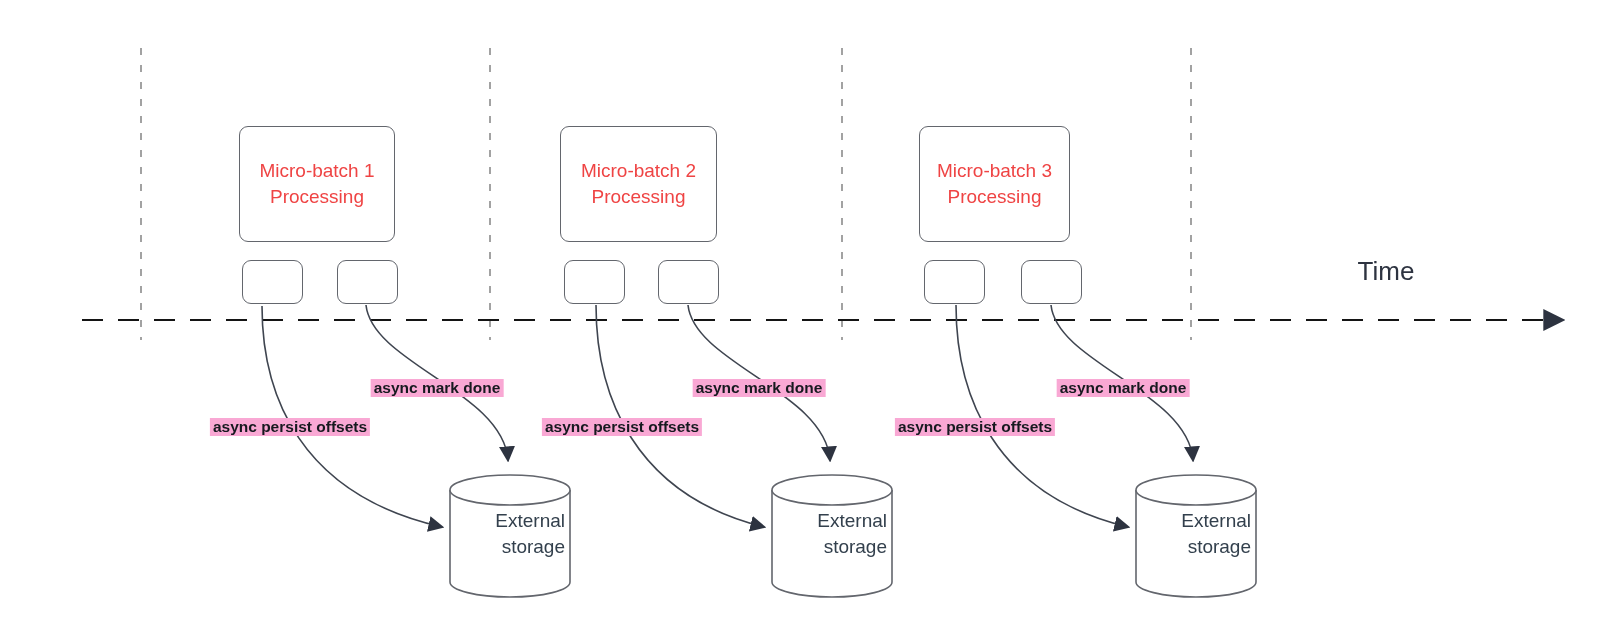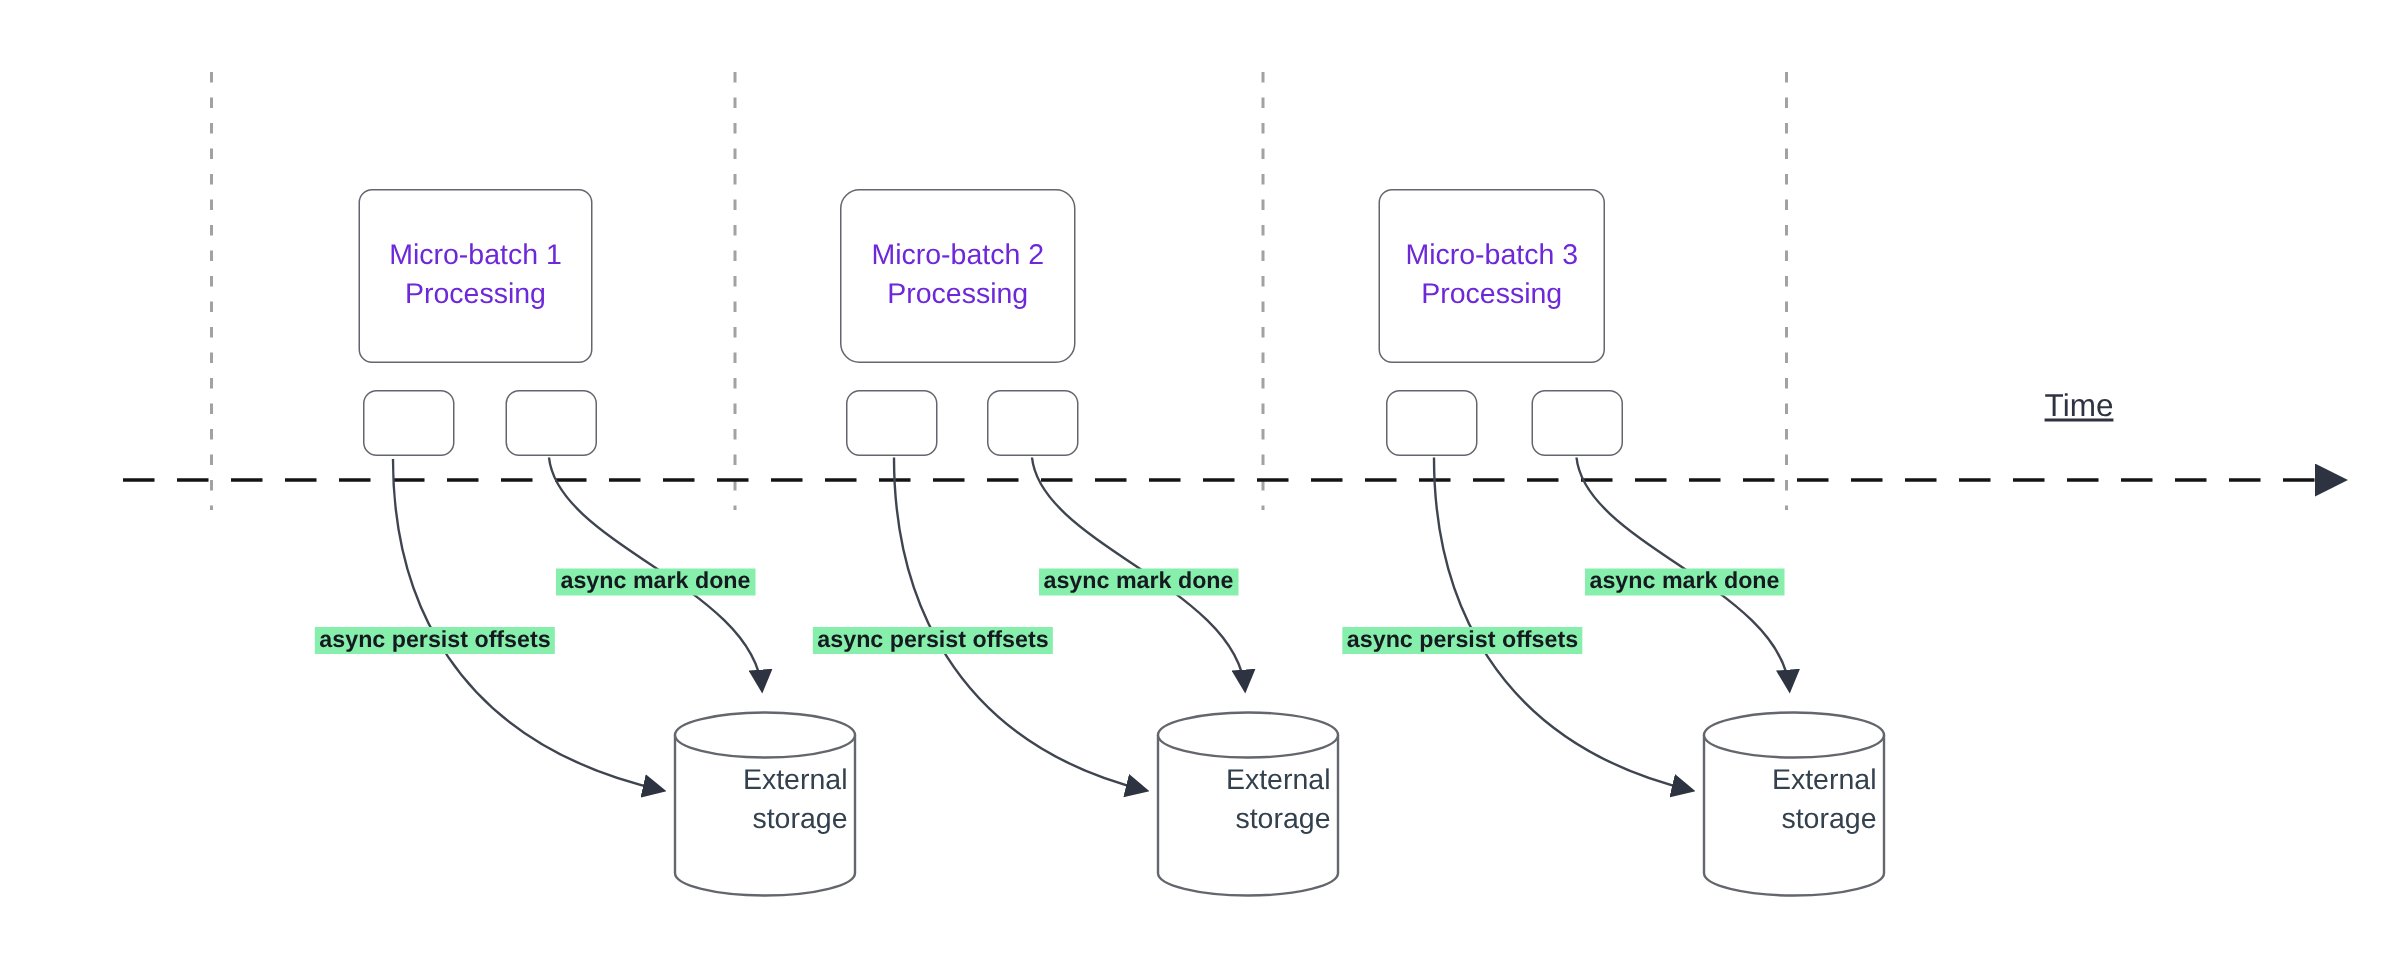--- a/index.html
+++ b/index.html
@@ -11,58 +11,57 @@
     overflow:hidden;
   }
   .canvas svg{position:absolute;left:0;top:0;}
   .process-box{
     position:absolute;
     box-sizing:border-box;
     border:1.5px solid #63666d;
     border-radius:9px;
     background:#ffffff;
     display:flex;align-items:center;justify-content:center;text-align:center;
-    color:#6d28d9;
+    color:#ef4444;
     font-size:19px;line-height:26px;
     white-space:pre-line;
   }
   .mini-box{
     position:absolute;
     box-sizing:border-box;
     width:61px;height:44px;
     border:1.5px solid #63666d;
     border-radius:9px;
     background:#ffffff;
   }
   .edge-label{
     position:absolute;
     transform:translate(-50%,-50%);
-    background:#86efac;
+    background:#f9a8d4;
     padding:0 3px;
     font-size:15.5px;
     font-weight:700;
     color:#16191f;
     white-space:nowrap;
   }
   .storage-label{
     position:absolute;
     transform:translate(-50%,0);
     width:110px;
     text-align:right;
     color:#33404d;
     font-size:19px;line-height:26px;
     white-space:pre-line;
   }
   .time-label{
     position:absolute;
     transform:translate(-50%,-50%);
     color:#2d3340;
-    font-size:21px;
+    font-size:26px;
     white-space:nowrap;
-    text-decoration:underline;
   }
 </style>
 </head>
 <body>
 
 <div class="canvas">
 
   <svg width="1600" height="642" viewBox="0 0 1600 642">
     <defs>
       <marker id="arrow" viewBox="0 0 10 10" refX="8.5" refY="5" markerWidth="10" markerHeight="10" orient="auto-start-reverse">
@@ -102,21 +101,21 @@
 
   <div class="process-box" style="left:239px;top:126px;width:156px;height:116px;">Micro-batch 1
 Processing</div>
   <div class="mini-box" style="left:242px;top:260px;"></div>
   <div class="mini-box" style="left:337px;top:260px;"></div>
   <div class="edge-label" style="left:290px;top:427px;">async persist offsets</div>
   <div class="edge-label" style="left:437px;top:388px;">async mark done</div>
   <div class="storage-label" style="left:510px;top:508px;">External
 storage</div>
 
-  <div class="process-box" style="left:560px;top:126px;width:157px;height:116px;border-radius:13px;">Micro-batch 2
+  <div class="process-box" style="left:560px;top:126px;width:157px;height:116px;">Micro-batch 2
 Processing</div>
   <div class="mini-box" style="left:564px;top:260px;"></div>
   <div class="mini-box" style="left:658px;top:260px;"></div>
   <div class="edge-label" style="left:622px;top:427px;">async persist offsets</div>
   <div class="edge-label" style="left:759px;top:388px;">async mark done</div>
   <div class="storage-label" style="left:832px;top:508px;">External
 storage</div>
 
   <div class="process-box" style="left:919px;top:126px;width:151px;height:116px;">Micro-batch 3
 Processing</div>

